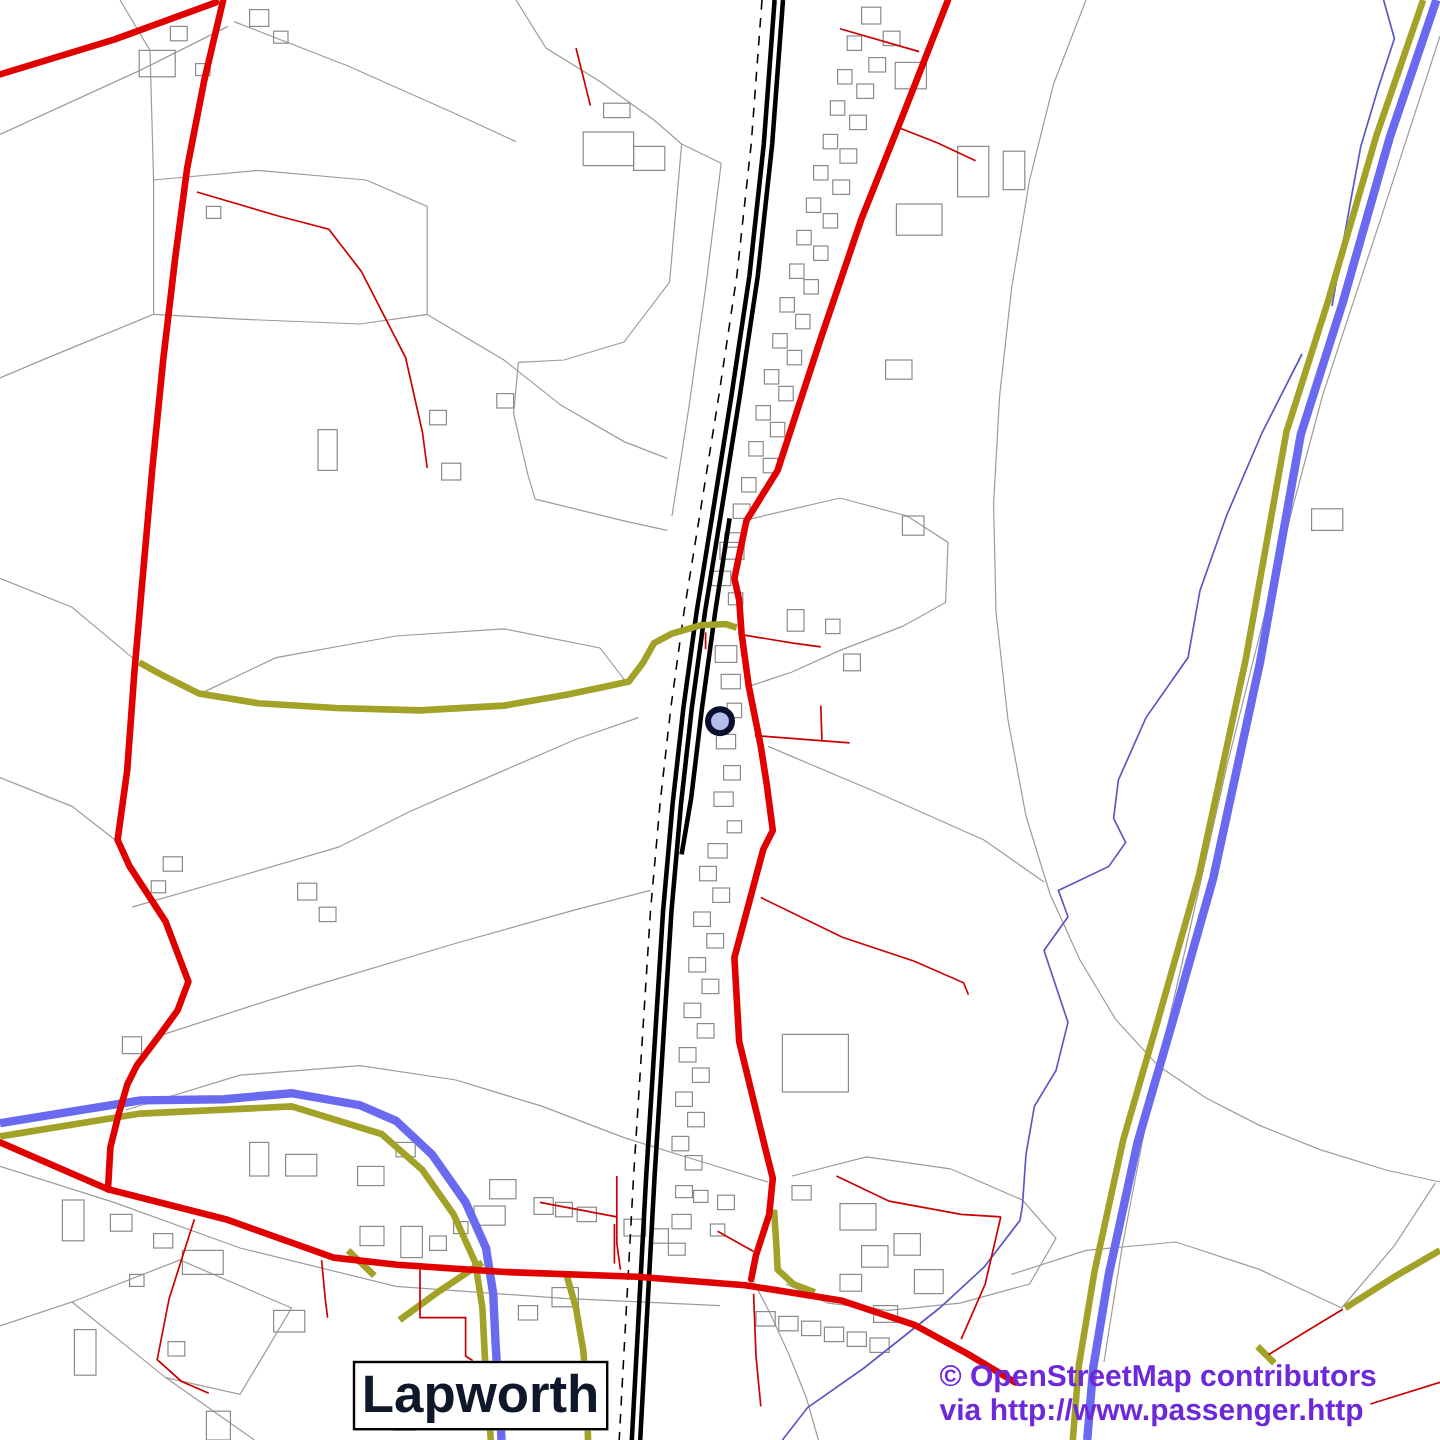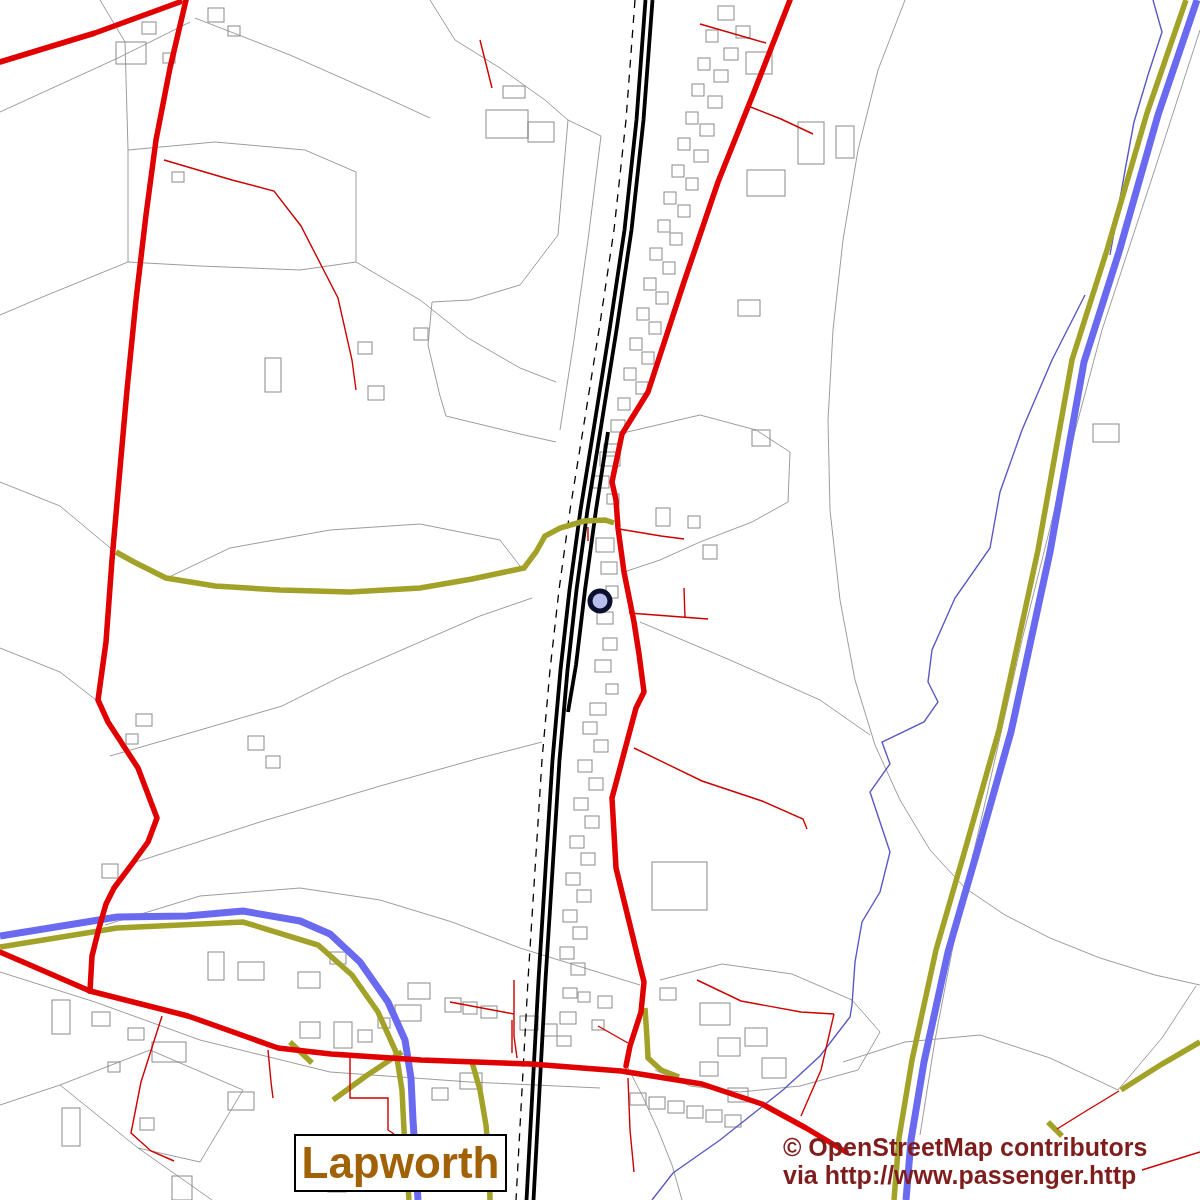--- a/index.html
+++ b/index.html
@@ -12,23 +12,23 @@
   .stream{fill:none;stroke:#5959c4;stroke-width:1.4;}
   .canal{fill:none;stroke:#6a6af0;stroke-width:7;}
   .path{fill:none;stroke:#a2a228;stroke-width:5.5;}
   .minor{fill:none;stroke:#cc0000;stroke-width:1.4;}
   .major{fill:none;stroke:#e00000;stroke-width:5.5;stroke-linecap:round;stroke-linejoin:round;}
   .rail{fill:none;stroke:#000000;stroke-width:3.8;}
   .rail-dash{fill:none;stroke:#000000;stroke-width:1.3;stroke-dasharray:8 7;}
   
   #place-label{position:absolute;left:294px;top:1134px;width:209px;height:54px;
     background:#ffffff;border:2.5px solid #000;display:flex;align-items:center;justify-content:center;}
-  #place-label span{font-size:44px;font-weight:bold;color:#a16207;letter-spacing:0px;line-height:1;}
+  #place-label span{font-size:44px;font-weight:bold;color:#0f172a;letter-spacing:0px;line-height:1;}
   
-  #attribution{position:absolute;left:783px;top:1133px;color:#7f1d1d;font-weight:bold;
+  #attribution{position:absolute;left:783px;top:1133px;color:#6d28d9;font-weight:bold;
     font-size:25px;line-height:28px;white-space:nowrap;}
 </style>
 </head>
 <body>
 
 <div id="viewport">
   <svg id="map-svg" viewBox="0 0 1200 1200" xmlns="http://www.w3.org/2000/svg">
       <polyline points="0,112 118,58 190,22" class="boundary"></polyline>
       <polyline points="100,0 125,42 128,150 128,262 40,298 0,315" class="boundary"></polyline>
       <polyline points="128,150 215,142 305,150 356,172 356,262 300,270 200,266 128,262" class="boundary"></polyline>

